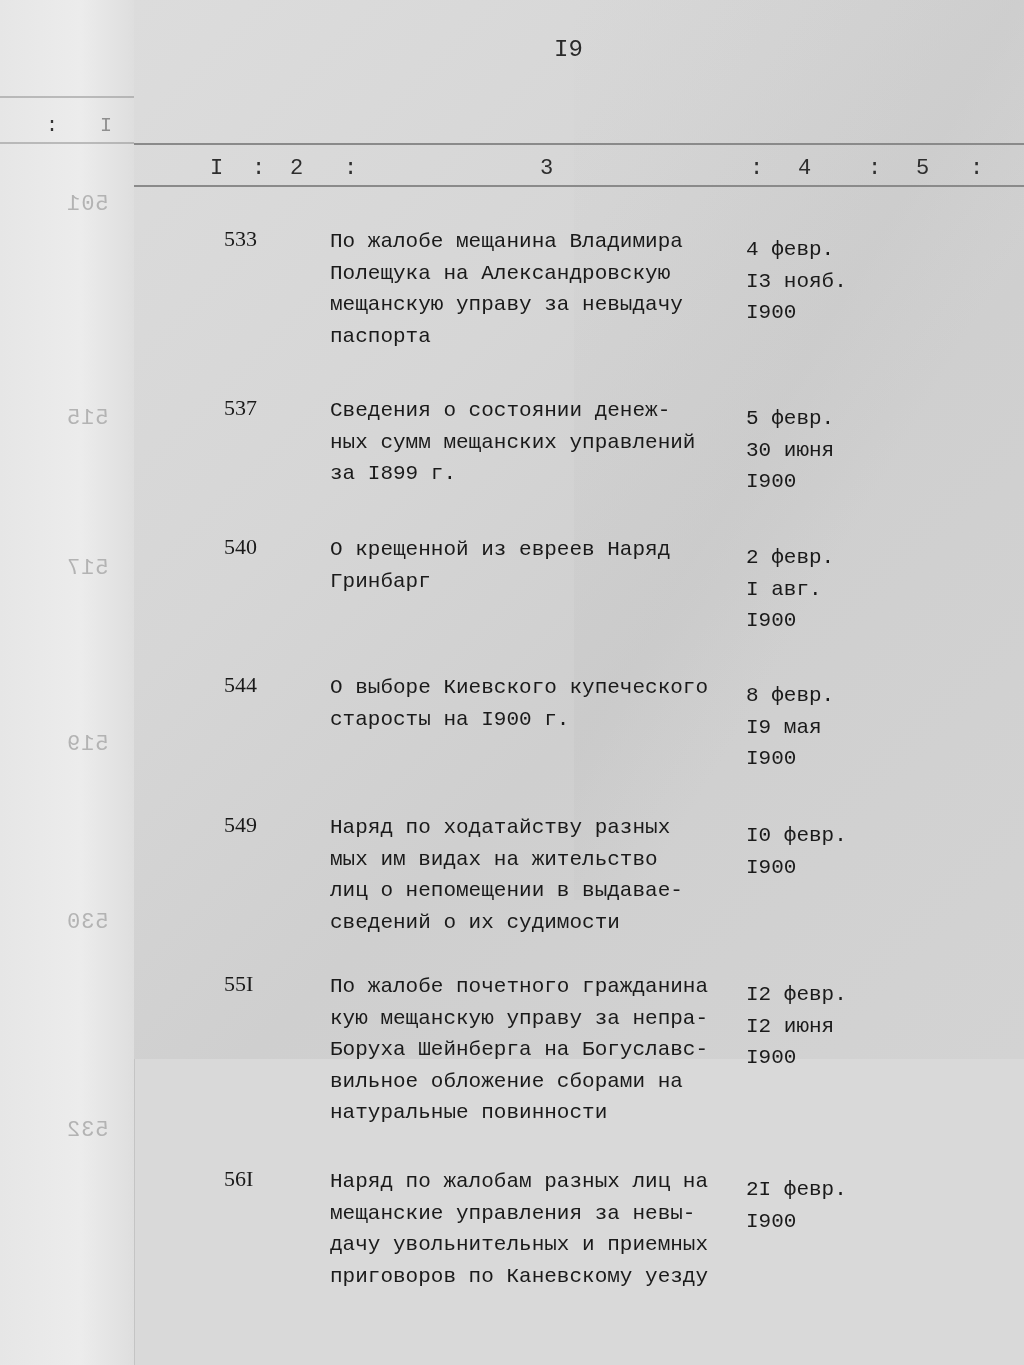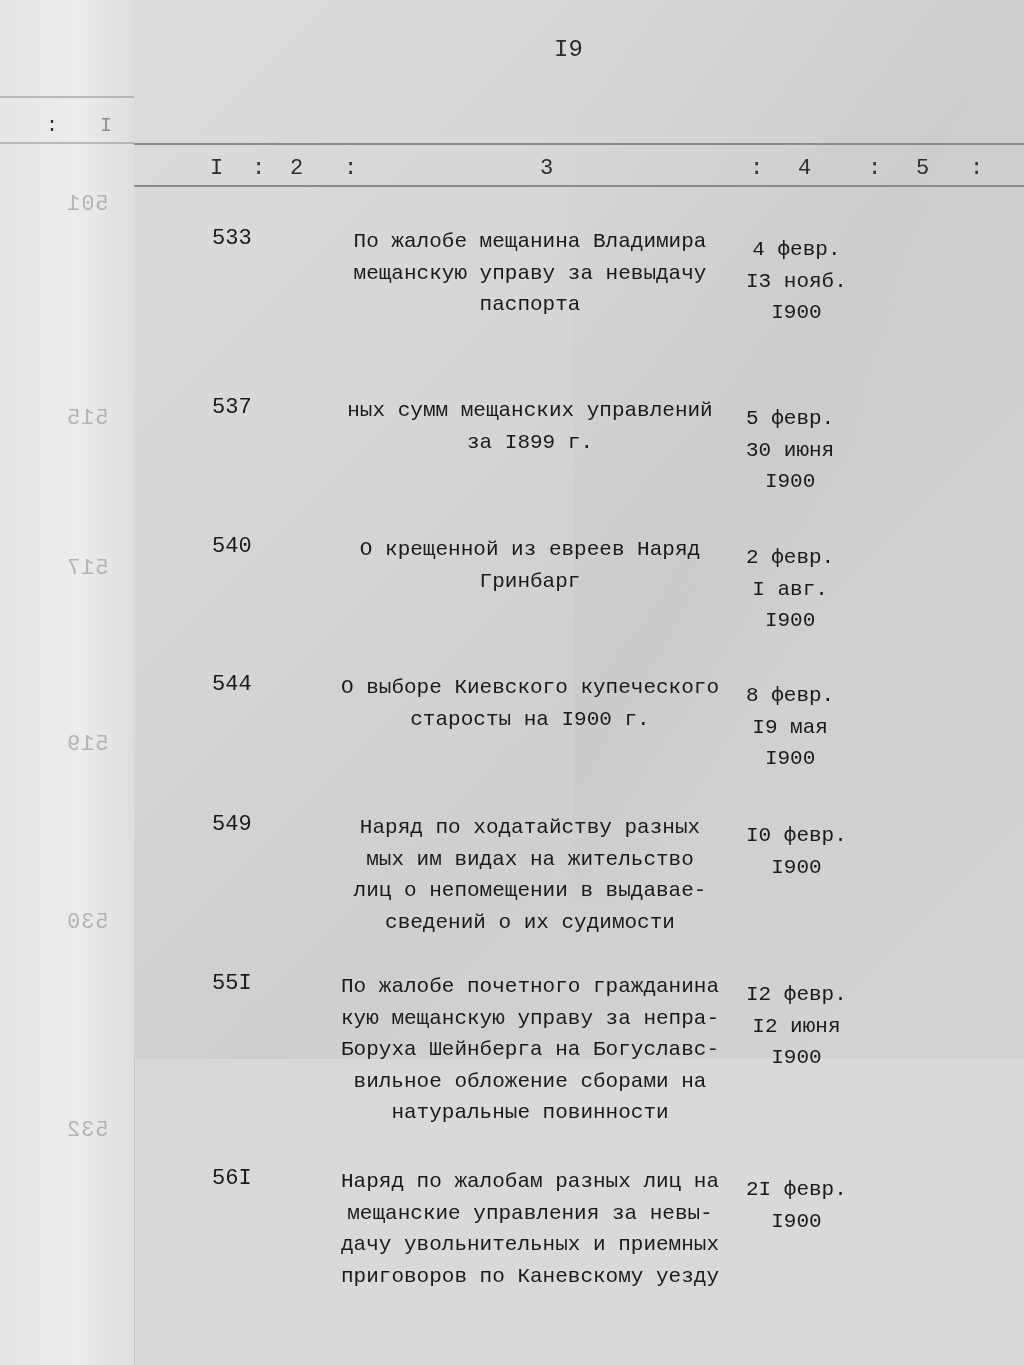--- a/index.html
+++ b/index.html
@@ -87,37 +87,37 @@
       position: absolute;
       top: 0;
     }
     
     .entry {
       position: absolute;
       left: 0; width: 890px;
     }
     .entry .num {
       position: absolute;
-      left: 78px;
+      left: 90px;
       top: 0;
       font-size: 22px;
       color: #1a1a1a;
+      font-family: Liberation Serif, serif;
     }
     .entry .desc {
       position: absolute;
       left: 196px;
       top: 0;
       width: 400px;
       font-size: 21px;
       line-height: 31.5px;
       color: #1a1a1a;
     }
     .entry .desc div, .entry .dates div {
       white-space: nowrap;
-      text-align: center;
     }
     .entry .dates {
       position: absolute;
       left: 612px;
       top: 8px;
       font-size: 21px;
       line-height: 31.5px;
       color: #1a1a1a;
     }
   </style>
@@ -154,33 +154,35 @@
     <span style="left:734px;">:</span>
     <span style="left:782px;">5</span>
     <span style="left:836px;">:</span>
   </div>
   <div class="hdr-line" style="top:185px;"></div>
 
   <div class="entry" style="top:226px;">
     <span class="num">533</span>
     <div class="desc">
       <div>По жалобе мещанина Владимира</div>
+      <div>Полещука на Александровскую</div>
       <div>мещанскую управу за невыдачу</div>
       <div>паспорта</div>
     </div>
     <div class="dates">
       <div>4 февр.</div>
       <div>I3 нояб.</div>
       <div>I900</div>
     </div>
   </div>
 
   <div class="entry" style="top:395px;">
     <span class="num">537</span>
     <div class="desc">
+      <div>Сведения  о состоянии денеж-</div>
       <div>ных сумм мещанских управлений</div>
       <div>за I899 г.</div>
     </div>
     <div class="dates">
       <div>5 февр.</div>
       <div>30 июня</div>
       <div>I900</div>
     </div>
   </div>
 

